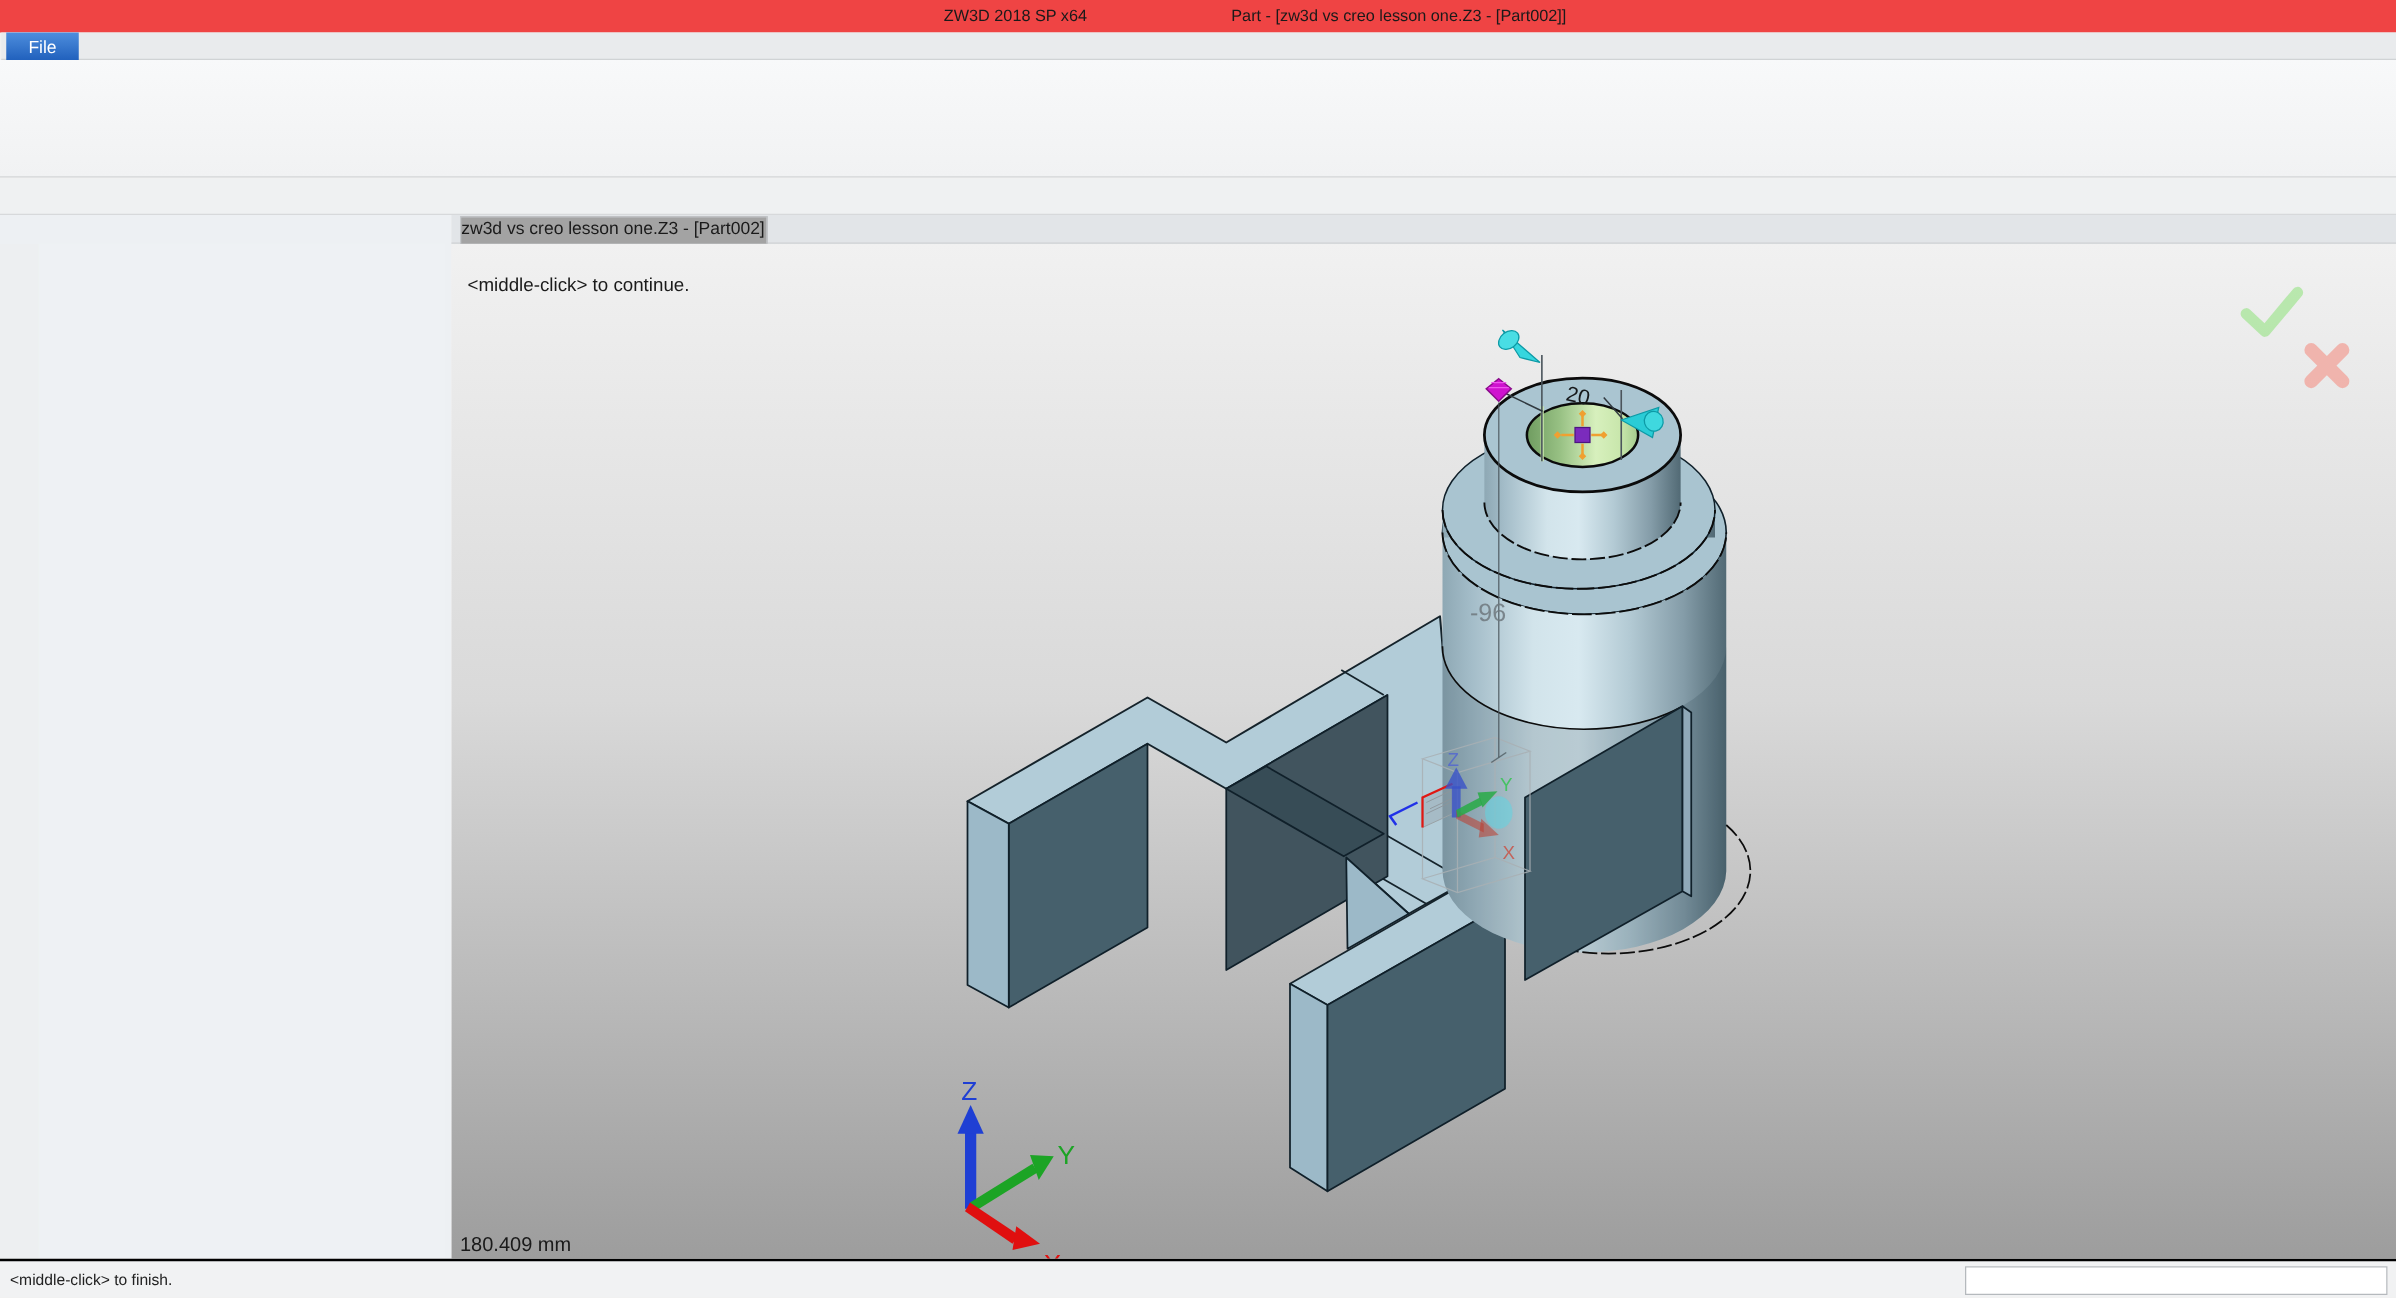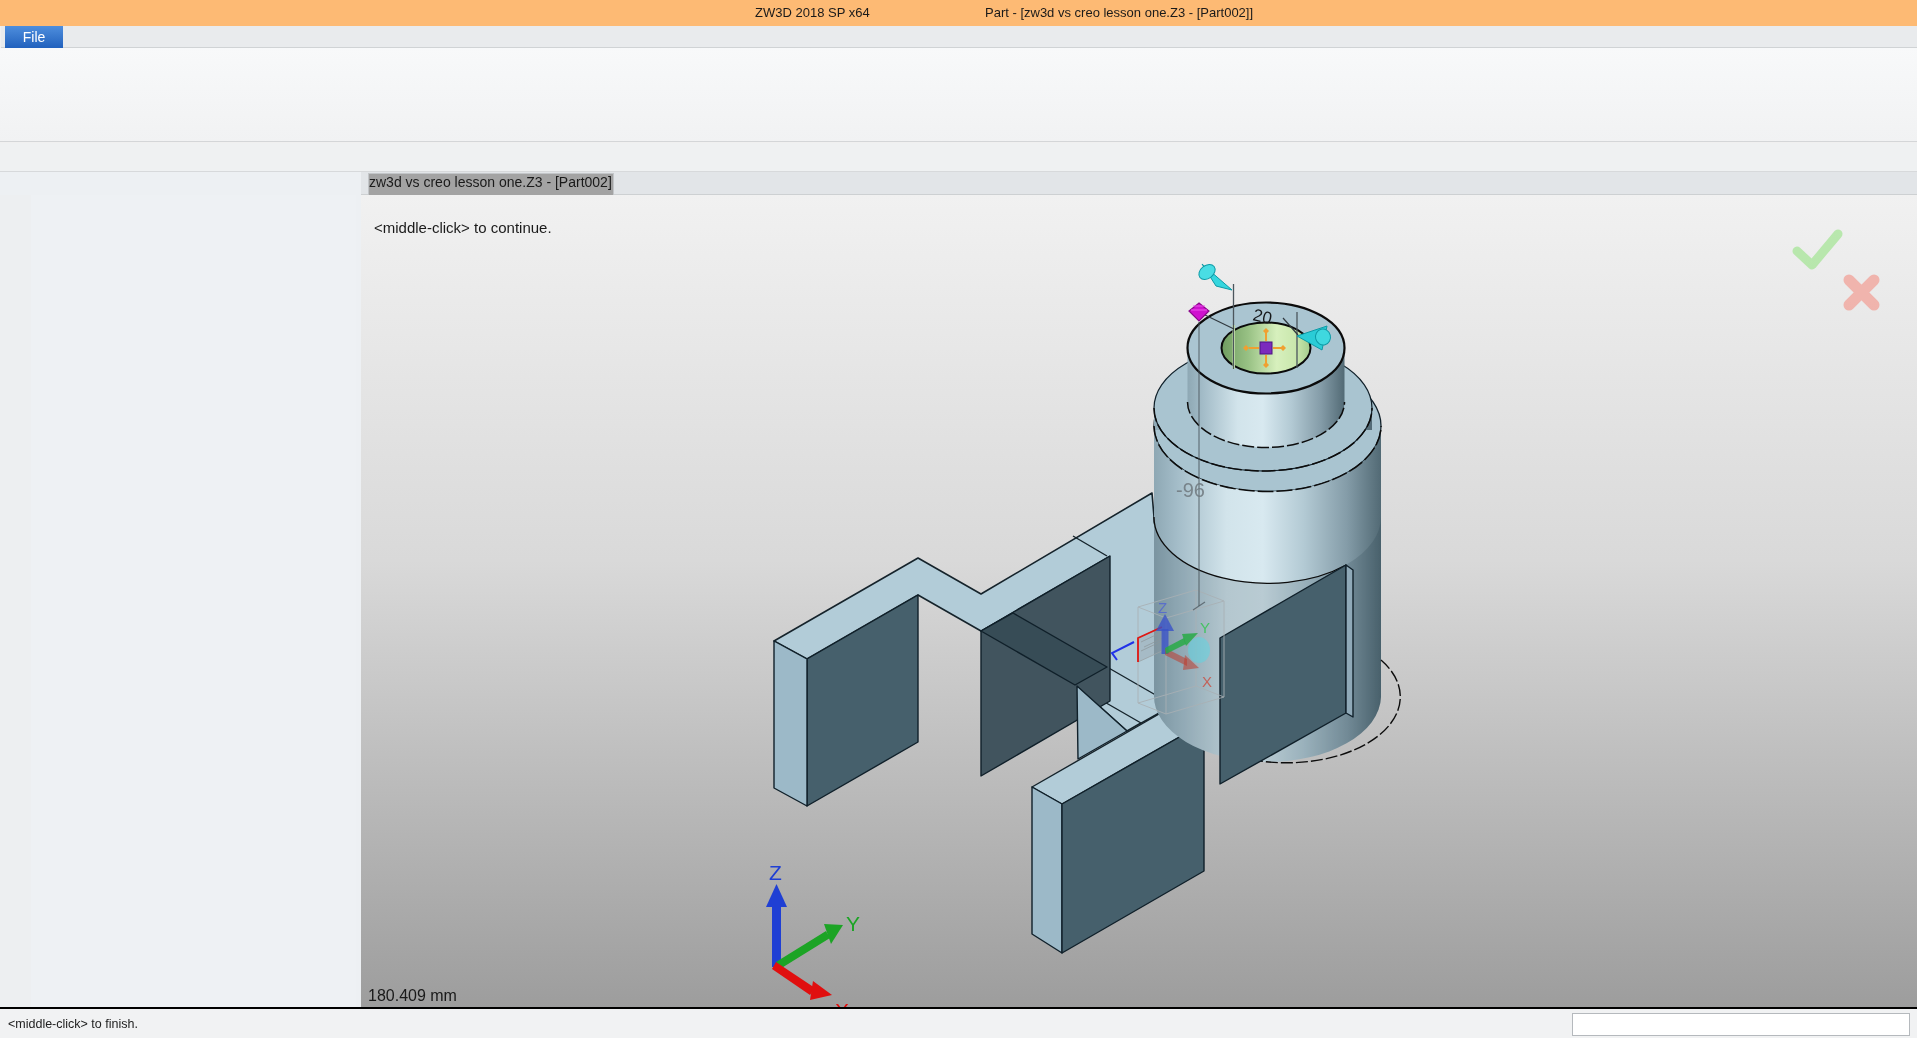--- a/index.html
+++ b/index.html
@@ -1,19 +1,19 @@
 <!DOCTYPE html>
 <html><head>
 <meta charset="utf-8">
 <style>
 * { margin:0; padding:0; box-sizing:border-box; }
 html,body { width:1917px; height:1038px; overflow:hidden; font-family:"Liberation Sans", sans-serif; background:#f0f0f0; }
 #app { position:relative; width:1917px; height:1038px; background:#f0f0f0; }
 
-#titlebar { position:absolute; left:0; top:0; width:1917px; height:26px; background:#fdba74; }
+#titlebar { position:absolute; left:0; top:0; width:1917px; height:26px; background:#ef4444; }
 #titlebar .apptitle { position:absolute; left:755px; top:5px; font-size:13px; color:#1a1a1a; }
 #titlebar .doctitle { position:absolute; left:985px; top:5px; font-size:13px; color:#1a1a1a; }
 
 #tabrow { position:absolute; left:1px; top:26px; width:1917px; height:22px; background:#e9ebed; border-bottom:1px solid #d0d3d5;}
 .tab { position:absolute; top:0; height:22px; line-height:22px; text-align:center; font-size:14px; color:#1a1a1a; }
 #tab-file { left:4px; width:58px; background:linear-gradient(#4e8edd,#2161bd); color:#fff; }
 
 #ribbon { position:absolute; left:0; top:48px; width:1917px; height:94px; background:linear-gradient(#f8f9fa,#f1f2f3); border-bottom:1px solid #d4d6d8; }
 
 #toolrow { position:absolute; left:0; top:143px; width:1917px; height:29px; background:#eff1f2; border-bottom:1px solid #d7d9db; }

